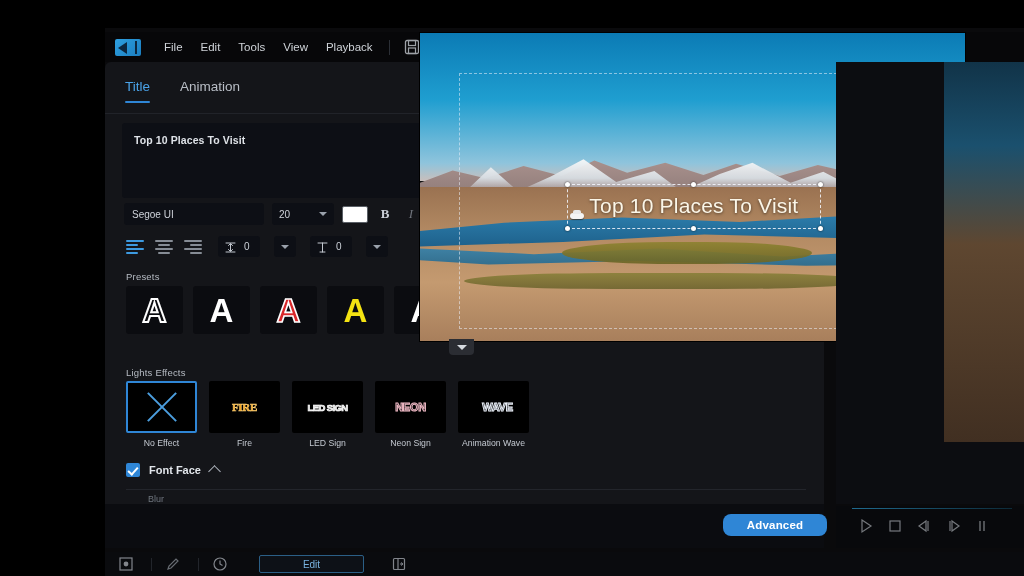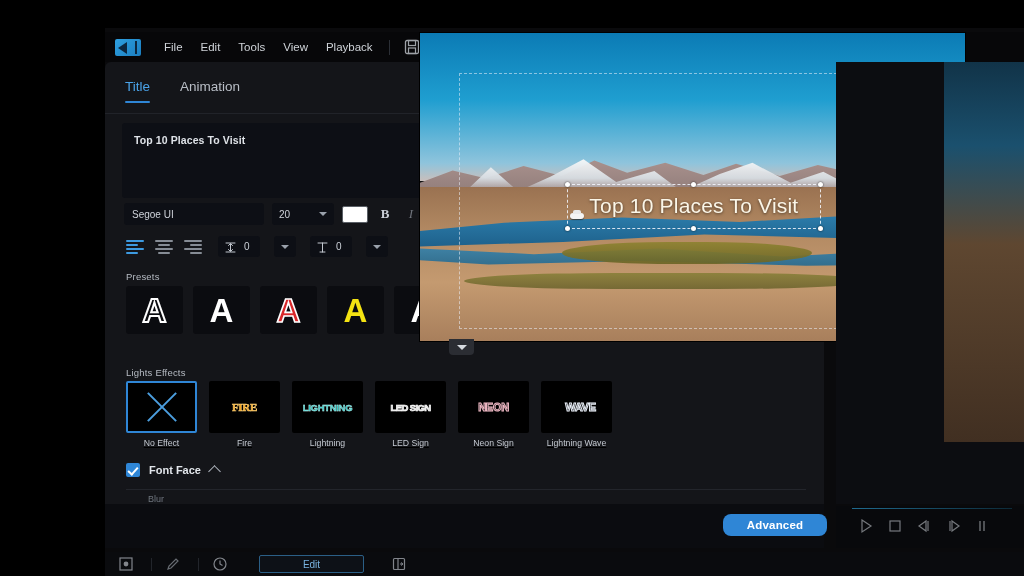--- a/index.html
+++ b/index.html
@@ -117,21 +117,21 @@
     display:flex; align-items:center; justify-content:center;
     font-family:"Liberation Sans", sans-serif; font-weight:bold; font-size:33px; line-height:1;
   }
   .p-outline { color:#0b0c10; -webkit-text-stroke:2px #ffffff; }
   .p-white { color:#ffffff; }
   .p-red { color:#d8282a; -webkit-text-stroke:1.6px #ffffff; }
   .p-yellow { color:#f4e312; }
 
   
   .fx-row { position:absolute; left:126px; top:381px; display:flex; gap:12px; }
-  .fx-cell { width:71px;text-decoration:underline; }
+  .fx-cell { width:71px; }
   .fx-thumb {
     width:71px; height:52px; background:#000; border-radius:2px;
     display:flex; align-items:center; justify-content:center;
     font-family:"Liberation Sans", sans-serif; font-weight:bold;
     font-size:11px; letter-spacing:-.3px; overflow:hidden;
   }
   .fx-cell.selected .fx-thumb { border:2px solid #2f86d6; }
   .fx-cap { text-align:center; color:#c4c9d1; font-size:8.7px; margin-top:5px; white-space:nowrap; }
   .fx-x { position:relative; width:40px; height:40px; }
   .fx-x::before, .fx-x::after {
@@ -368,41 +368,35 @@
       <div class="fx-cap">No Effect</div>
     </div>
     <div class="fx-cell">
       <div class="fx-thumb">
           <span class="fx-fire">FIRE</span>
         </div>
       <div class="fx-cap">Fire</div>
     </div>
     <div class="fx-cell">
       <div class="fx-thumb">
-          <span class="fx-lightning">LIGHTNING</span>
-        </div>
-      <div class="fx-cap">Lightning</div>
-    </div>
-    <div class="fx-cell">
-      <div class="fx-thumb">
           <span class="fx-led">LED SIGN</span>
         </div>
       <div class="fx-cap">LED Sign</div>
     </div>
     <div class="fx-cell">
       <div class="fx-thumb">
           <span class="fx-neon">NEON</span>
         </div>
       <div class="fx-cap">Neon Sign</div>
     </div>
     <div class="fx-cell">
       <div class="fx-thumb">
           <span class="fx-wave">WAVE</span>
         </div>
-      <div class="fx-cap">Lightning Wave</div>
+      <div class="fx-cap">Animation Wave</div>
     </div>
   </div>
 
   <div class="ff-row">
     <div class="chk"></div>
     <div class="ff-label">Font Face</div>
     <div class="chev-up"></div>
   </div>
   <div class="divider"></div>
   <div class="blur-label">Blur</div>

